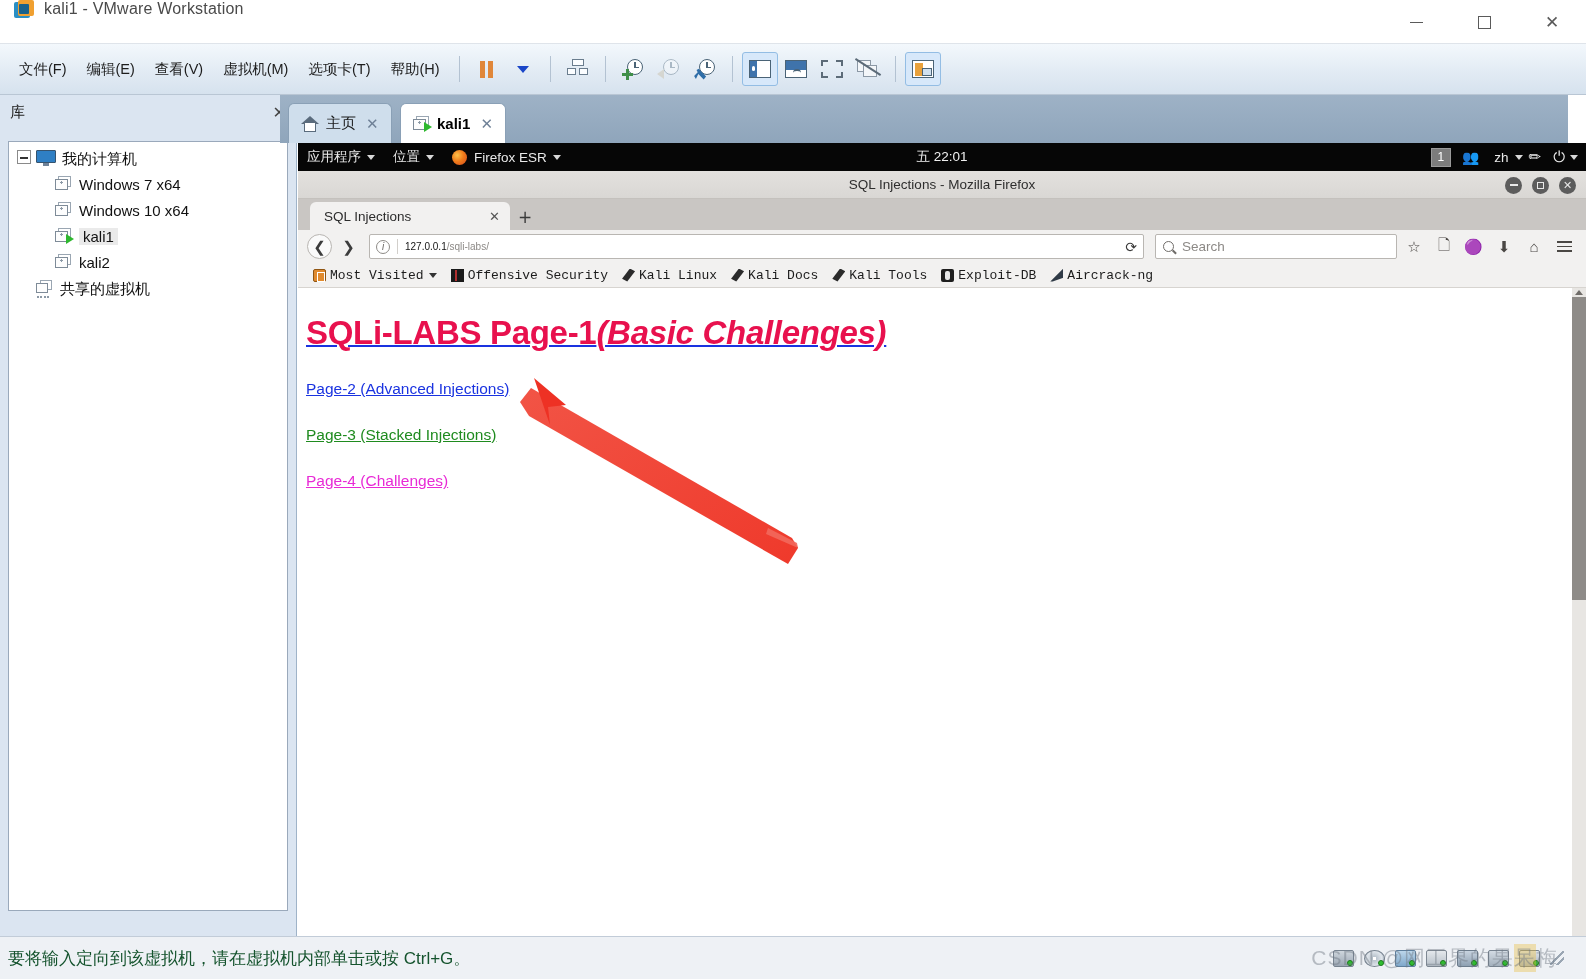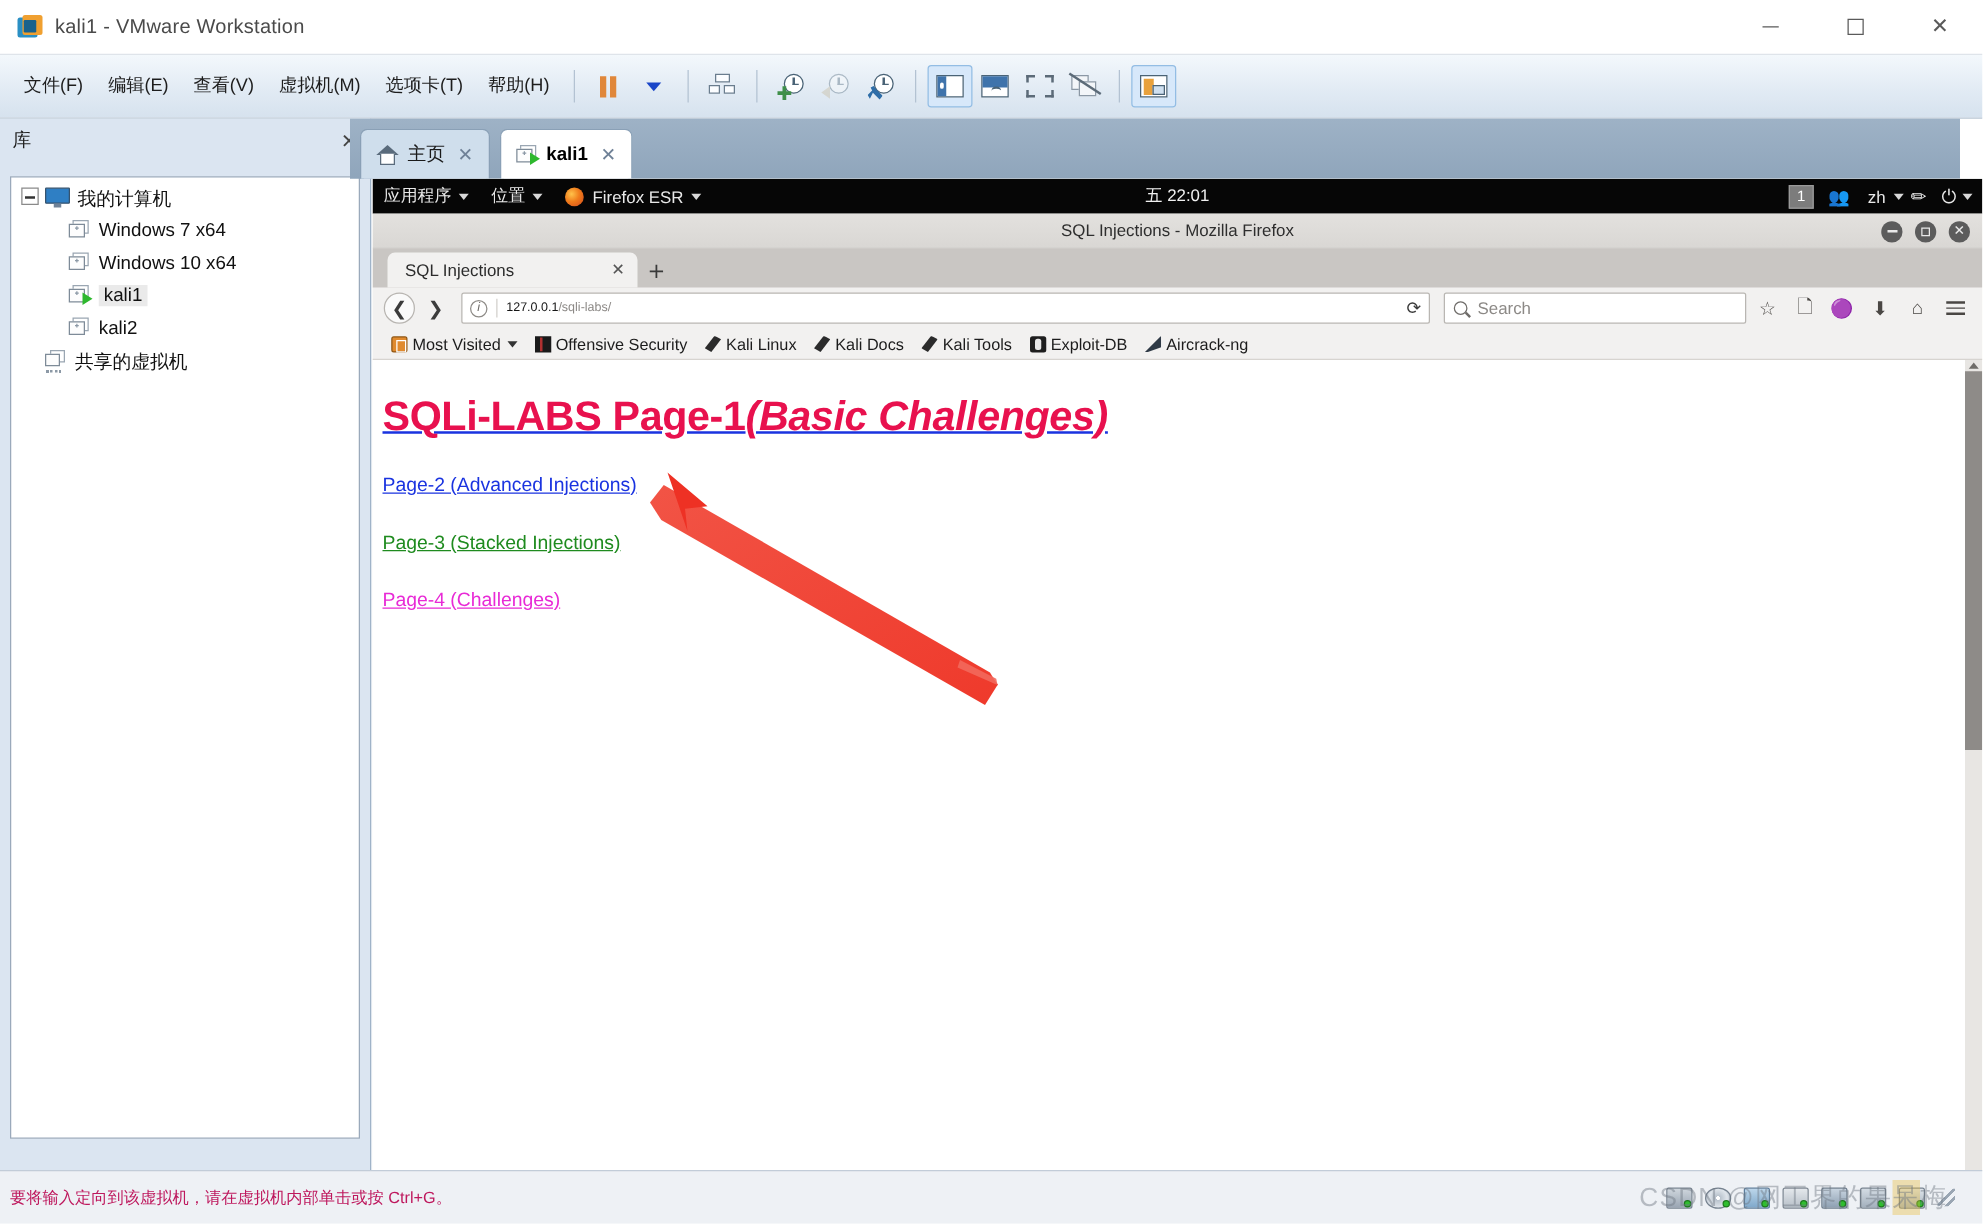--- a/index.html
+++ b/index.html
@@ -8,21 +8,21 @@
     font-family: "Liberation Sans", "DejaVu Sans", sans-serif;
     overflow: hidden;
     background: #ffffff;
   }
   #app { position: relative; width: 1586px; height: 979px; }
 
   
   .vm-titlebar {
     position: absolute; left: 0; top: 0; width: 1586px; height: 44px;
     background: #ffffff; border-bottom: 1px solid #dfe4ea;
-    display: flex; align-items: center;
+    display: flex; 
   }
   .vm-app-icon {
     width: 20px; height: 20px; margin-left: 14px; margin-right: 10px;
     position: relative; flex: 0 0 auto;
   }
   .vm-app-icon .sq1 { position:absolute; left:0; top:2px; width:16px; height:16px; background:#2a8fc4; border-radius:2px; }
   .vm-app-icon .sq2 { position:absolute; left:4px; top:0px; width:16px; height:16px; background:#f0a030; border-radius:2px; }
   .vm-app-icon .sq3 { position:absolute; left:5px; top:4px; width:10px; height:10px; background:#19628c; border-radius:1px; }
   .vm-title-text { font-size: 16px; color: #4a4a4a; letter-spacing: .2px; }
   .vm-winbtns { margin-left: auto; display: flex; height: 44px; }
@@ -178,21 +178,21 @@
   .url-reload { margin-left:auto; color:#3a3a3a; font-size:14px; padding-left:8px; }
   .searchbox { width:242px; height:25px; background:#fff; border:1px solid #b9b6b2; border-radius:2px; display:flex; align-items:center; padding:0 7px; margin-left:7px; }
   .sb-icon { width:11px; height:11px; border:1.6px solid #6f6c69; border-radius:50%; position:relative; flex:0 0 auto; }
   .sb-icon:after { content:''; position:absolute; right:-4px; bottom:-2px; width:5px; height:1.6px; background:#6f6c69; transform:rotate(45deg); }
   .sb-ph { font-size:13.5px; color:#8c8986; margin-left:8px; }
   .nav-ic { width:26px; height:26px; display:flex; align-items:center; justify-content:center; color:#4a4744; font-size:15px; }
   .hamburger { width:15px; height:11px; display:flex; flex-direction:column; justify-content:space-between; }
   .hamburger i { display:block; height:1.8px; background:#4a4744; }
 
   .ff-bookmarks { height:25px; background:#f2f1f0; display:flex; align-items:center; padding:0 8px; gap:0; border-bottom:1px solid #d7d4d0; }
-  .bm { display:flex; align-items:center; font-size:13px; color:#1c1c1c; padding:0 7px; white-space:nowrap; }
+  .bm { display:flex; align-items:center; font-size:13px; color:#1c1c1c; padding:0 7px; white-space:nowrap;font-family:Liberation Mono, monospace; }
   .bm-ico { width:13px; height:13px; margin-right:4px; flex:0 0 auto; }
   .bmi-star { background:#e08a2e; border:1px solid #8f5512; border-radius:2px; position:relative; }
   .bmi-star:after{content:'';position:absolute;left:3px;top:2px;width:6px;height:8px;border:1.4px solid #fff;}
   .bmi-offsec { background:#1a1a1a; position:relative; }
   .bmi-offsec:after{content:'';position:absolute;left:4px;top:1px;width:2px;height:11px;background:#b03030;}
   .bmi-drag { background:#2b2b2b; clip-path: polygon(0 78%, 60% 0, 100% 22%, 40% 100%); }
   .bmi-exp { background:#1e1e1e; border-radius:2px; position:relative; }
   .bmi-exp:after{content:'';position:absolute;left:4px;top:2px;width:5px;height:9px;background:#e7e7e7;border-radius:2px;}
   .bmi-air { background:#2f3a46; clip-path: polygon(0 100%, 100% 0, 100% 72%, 18% 100%); }
   .bm-caret { width:0;height:0;border-left:4px solid transparent;border-right:4px solid transparent;border-top:5px solid #333; margin-left:5px; }
@@ -216,21 +216,21 @@
   .vscroll .thumb { position:absolute; left:0; top:9px; width:14px; height:303px; background:#8e8b88; }
   .vscroll .uparrow { position:absolute; left:3px; top:2px; width:0;height:0; border-left:4px solid transparent;border-right:4px solid transparent;border-bottom:5px solid #6f6c69; }
 
   .arrow-svg { position:absolute; left:0; top:0; pointer-events:none; }
 
   
   .statusbar {
     position:absolute; left:0; top:936px; width:1586px; height:43px;
     background:#eef1f5; border-top:1px solid #c2ccd8; display:flex; align-items:center;
   }
-  .status-text { font-size:13px; color:#be185d; margin-left:8px; }
+  .status-text { font-size:17px; color:#14532d; margin-left:8px; }
   .status-icons { margin-left:auto; display:flex; align-items:center; gap:10px; padding-right:22px; }
   .dev-ic { width:21px; height:17px; position:relative; }
   .dev-ic .led { position:absolute; right:0; bottom:0; width:6px; height:6px; border-radius:50%; background:#2fbe2f; border:1px solid #1d7a1d; }
   .dev-hdd { background:linear-gradient(#cfd6dd,#9aa6b3); border:1px solid #76828f; border-radius:2px; }
   .dev-cd { background:radial-gradient(circle at 50% 50%, #fff 12%, #b9c3cd 14%, #dfe5eb 60%, #9aa6b3 100%); border:1px solid #76828f; border-radius:50%; }
   .dev-net { background:linear-gradient(#bcd6ea,#7fa8cb); border:1px solid #5d7e9c; border-radius:2px; }
   .dev-prn { background:linear-gradient(#e4e8ec,#b6bfc8); border:1px solid #7d8792; border-radius:2px; }
   .dev-usb { background:linear-gradient(#c8d4e0,#8ea0b2); border:1px solid #6c7c8c; border-radius:2px; }
   .dev-snd { background:linear-gradient(#d3dbe3,#a3b0bd); border:1px solid #76828f; border-radius:2px; }
   .dev-dsp { background:linear-gradient(#dfe5eb,#a9b5c1); border:1px solid #76828f; border-radius:2px; }

